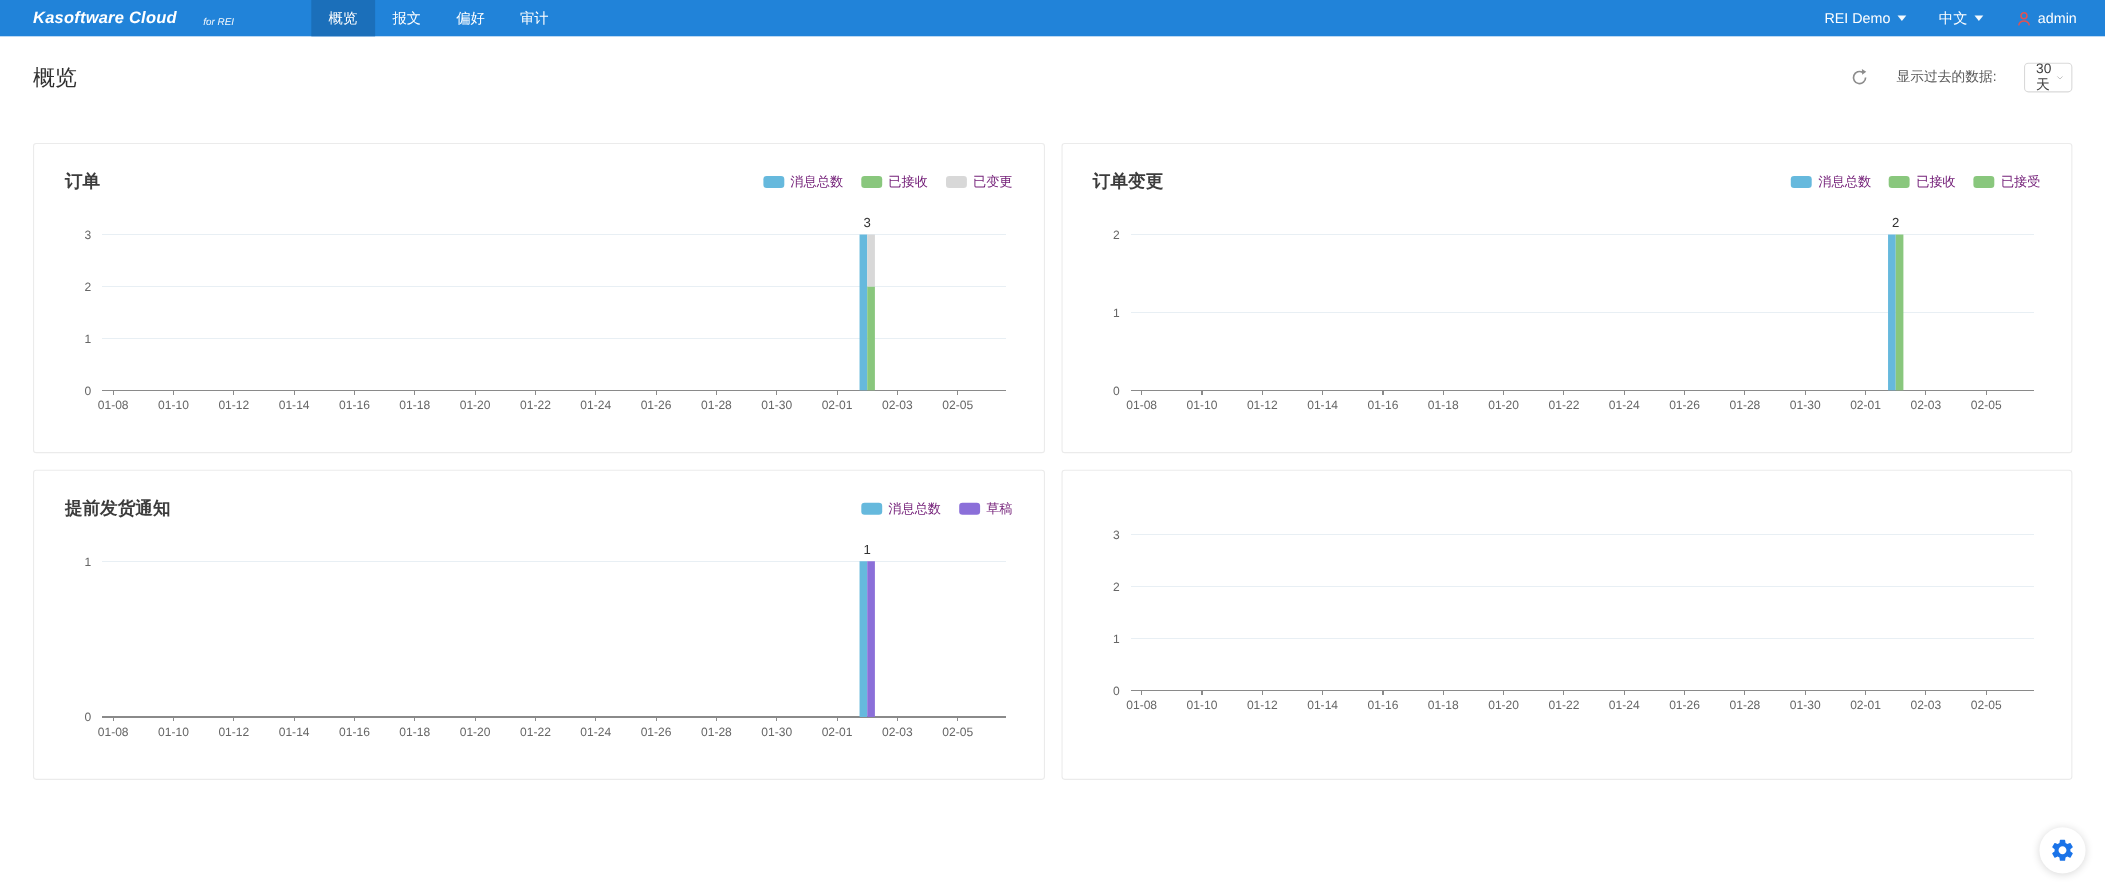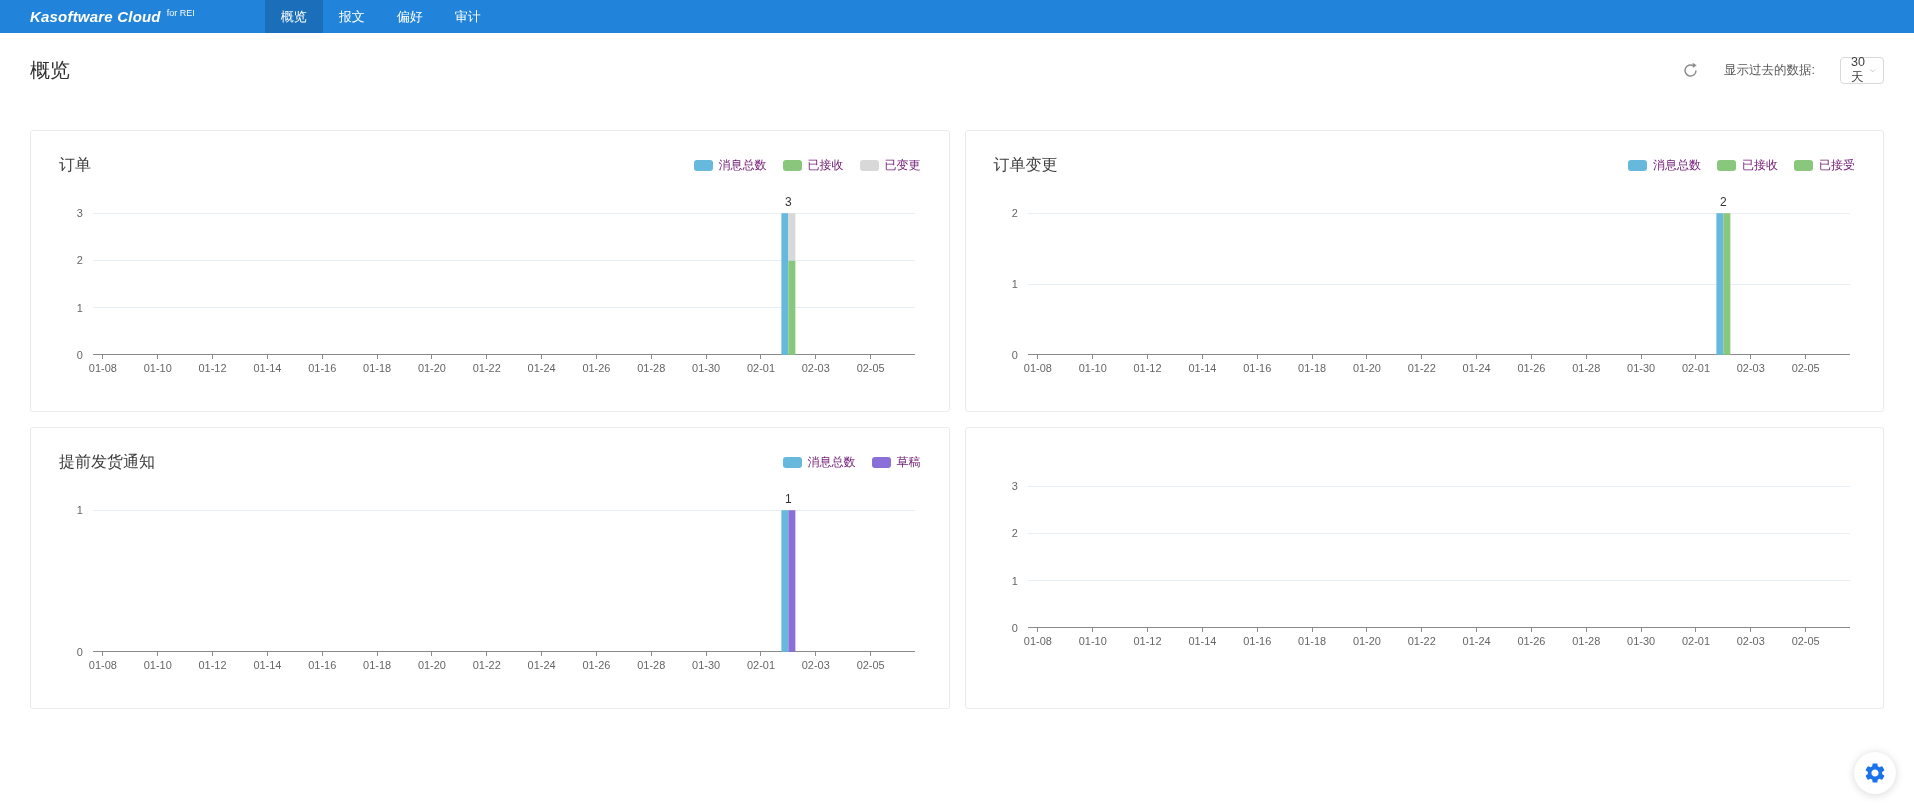--- a/index.html
+++ b/index.html
@@ -1,23 +1,23 @@
 <!DOCTYPE html>
 <html style="--navbar-bg: #2183d9; --navbar-active: #1b6fba; --gear: #1a73e8; --user-icon: #e05252;"><head>
 <meta charset="utf-8">
 <style>
   * { margin:0; padding:0; box-sizing:border-box; }
   html,body { width:1914px; height:804px; overflow:hidden; background:#fff;
               font-family:"Liberation Sans", sans-serif; }
 
   
   .navbar { height:33px; background:var(--navbar-bg,#2183d9); display:flex; align-items:stretch; color:#fff; }
-  .brand { display:flex; align-items:flex-start; margin:0 0 0 30px; align-self:center; cursor:pointer; }
+  .brand { display:flex; align-items:flex-end; margin:0 0 0 30px; align-self:center; cursor:pointer; }
   .brand-name { font-size:15px; font-weight:bold; font-style:italic; letter-spacing:.2px; }
-  .brand-suffix { font-size:9px; margin-left:6px; opacity:.95; }
+  .brand-suffix { font-size:9px; font-style:italic; margin-left:24px; opacity:.95; }
   .nav-tabs { display:flex; margin-left:70px; }
   .nav-tab { display:flex; align-items:center; padding:0 16px; font-size:13px; color:#fff; cursor:pointer; }
   .nav-tab.active { background:var(--navbar-active,#1b6fba); }
   .nav-right { margin-left:auto; display:flex; align-items:center; gap:30px; margin-right:26px; }
   .nav-drop { display:flex; align-items:center; gap:6px; font-size:13px; cursor:pointer; }
   .caret { width:0; height:0; border-left:4px solid transparent; border-right:4px solid transparent;
            border-top:5px solid rgba(255,255,255,.95); }
   .nav-user { display:flex; align-items:center; gap:6px; font-size:13px; cursor:pointer; }
 
   
@@ -28,21 +28,21 @@
   .refresh-btn { background:none; border:none; cursor:pointer; display:flex; align-items:center; color:#8c8c8c; }
   .filter-label { font-size:12.5px; color:#595959; }
   .period-select { display:flex; align-items:center; justify-content:space-between; width:44px; height:27px;
                    border:1px solid #d9d9d9; border-radius:4px; padding:0 7px 0 10px; cursor:pointer; background:#fff; }
   .period-value { font-size:12.5px; color:#404040; }
 
   
   .grid { display:grid; grid-template-columns:1fr 1fr; gap:15px 15px; margin-top:23px; }
   .card { height:282px; border:1px solid #ebebeb; border-radius:3px; background:#fff; padding:22px 28px 0; }
   .card-head { display:flex; align-items:center; justify-content:space-between; height:24px; }
-  .card-title { font-size:16px; font-weight:normal; color:#3c3c3c; }
+  .card-title { font-size:16px; font-weight:bold; color:#3c3c3c; }
   .legend { display:flex; align-items:center; gap:16px; }
   .legend-item { display:flex; align-items:center; gap:6px; cursor:pointer; }
   .legend-swatch { width:19px; height:11px; border-radius:3px; }
   .legend-label { font-size:12px; color:#701a75; }
   .chart { display:block; width:100%; height:206px; margin-top:10px; }
 
   
   .gear-fab { position:absolute; right:18px; bottom:10px; width:42px; height:42px; border-radius:50%;
               background:#fff; border:none; box-shadow:0 1px 8px rgba(0,0,0,.16); cursor:pointer;
               display:flex; align-items:center; justify-content:center; }
@@ -54,20 +54,37 @@
   <div class="brand">
     <span class="brand-name">Kasoftware Cloud</span>
     <span class="brand-suffix">for REI</span>
   </div>
   <div class="nav-tabs">
       <div class="nav-tab active">概览</div>
       <div class="nav-tab">报文</div>
       <div class="nav-tab">偏好</div>
       <div class="nav-tab">审计</div>
     </div>
+  <div class="nav-right">
+    <div class="nav-drop">
+      <span>REI Demo</span>
+      <span class="caret"></span>
+    </div>
+    <div class="nav-drop">
+      <span>中文</span>
+      <span class="caret"></span>
+    </div>
+    <div class="nav-user">
+      <svg width="14" height="14" viewBox="0 0 14 14">
+        <circle cx="7" cy="4.3" r="2.7" fill="none" stroke="var(--user-icon,#e05252)" stroke-width="1.4"></circle>
+        <path d="M2.2 13 a4.9 4.9 0 0 1 9.6 0" fill="none" stroke="var(--user-icon,#e05252)" stroke-width="1.4"></path>
+      </svg>
+      <span>admin</span>
+    </div>
+  </div>
 </nav>
 
 <main class="main">
   <div class="page-head">
     <h1 class="page-title">概览</h1>
     <div class="head-controls">
       <button class="refresh-btn">
         <svg width="17" height="17" viewBox="0 0 17 17">
           <path d="M14 8.5 A5.5 5.5 0 1 1 11.4 3.85" fill="none" stroke="currentColor" stroke-width="1.5"></path>
           <polygon points="10.6,0.8 14.6,3.3 10.9,5.9" fill="currentColor"></polygon>

